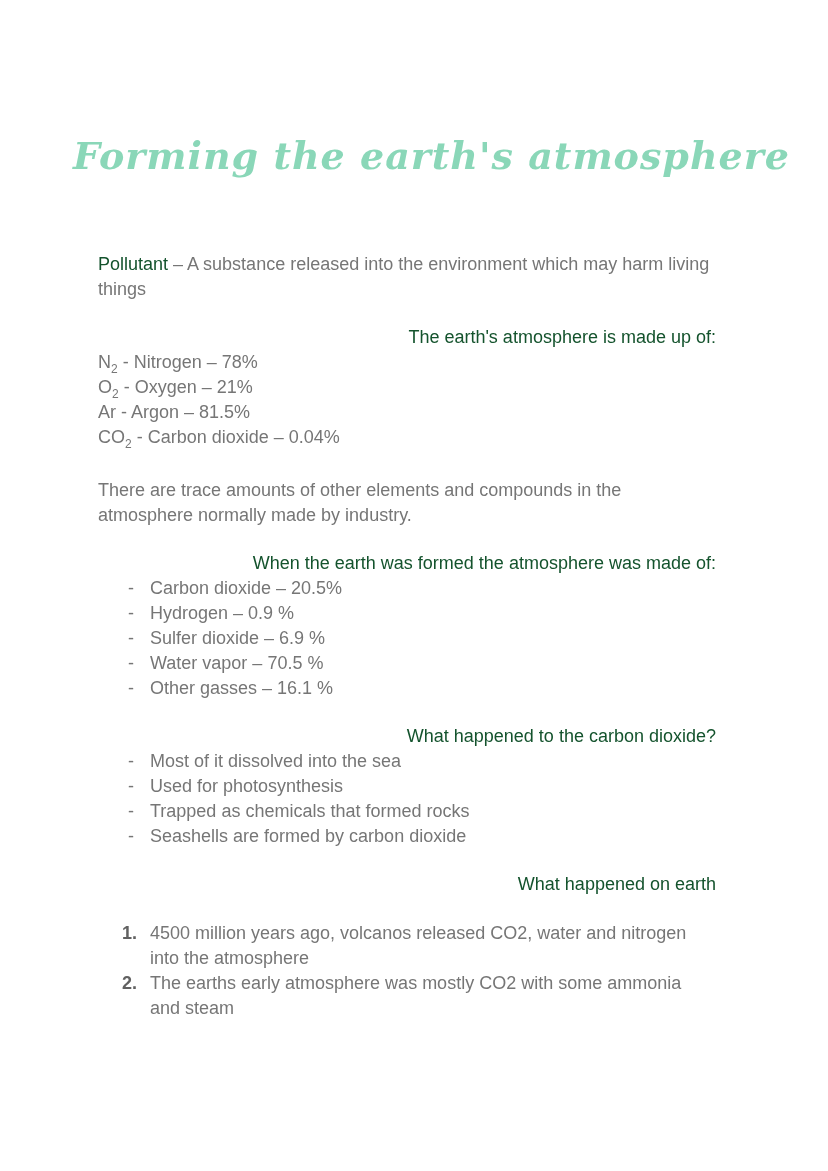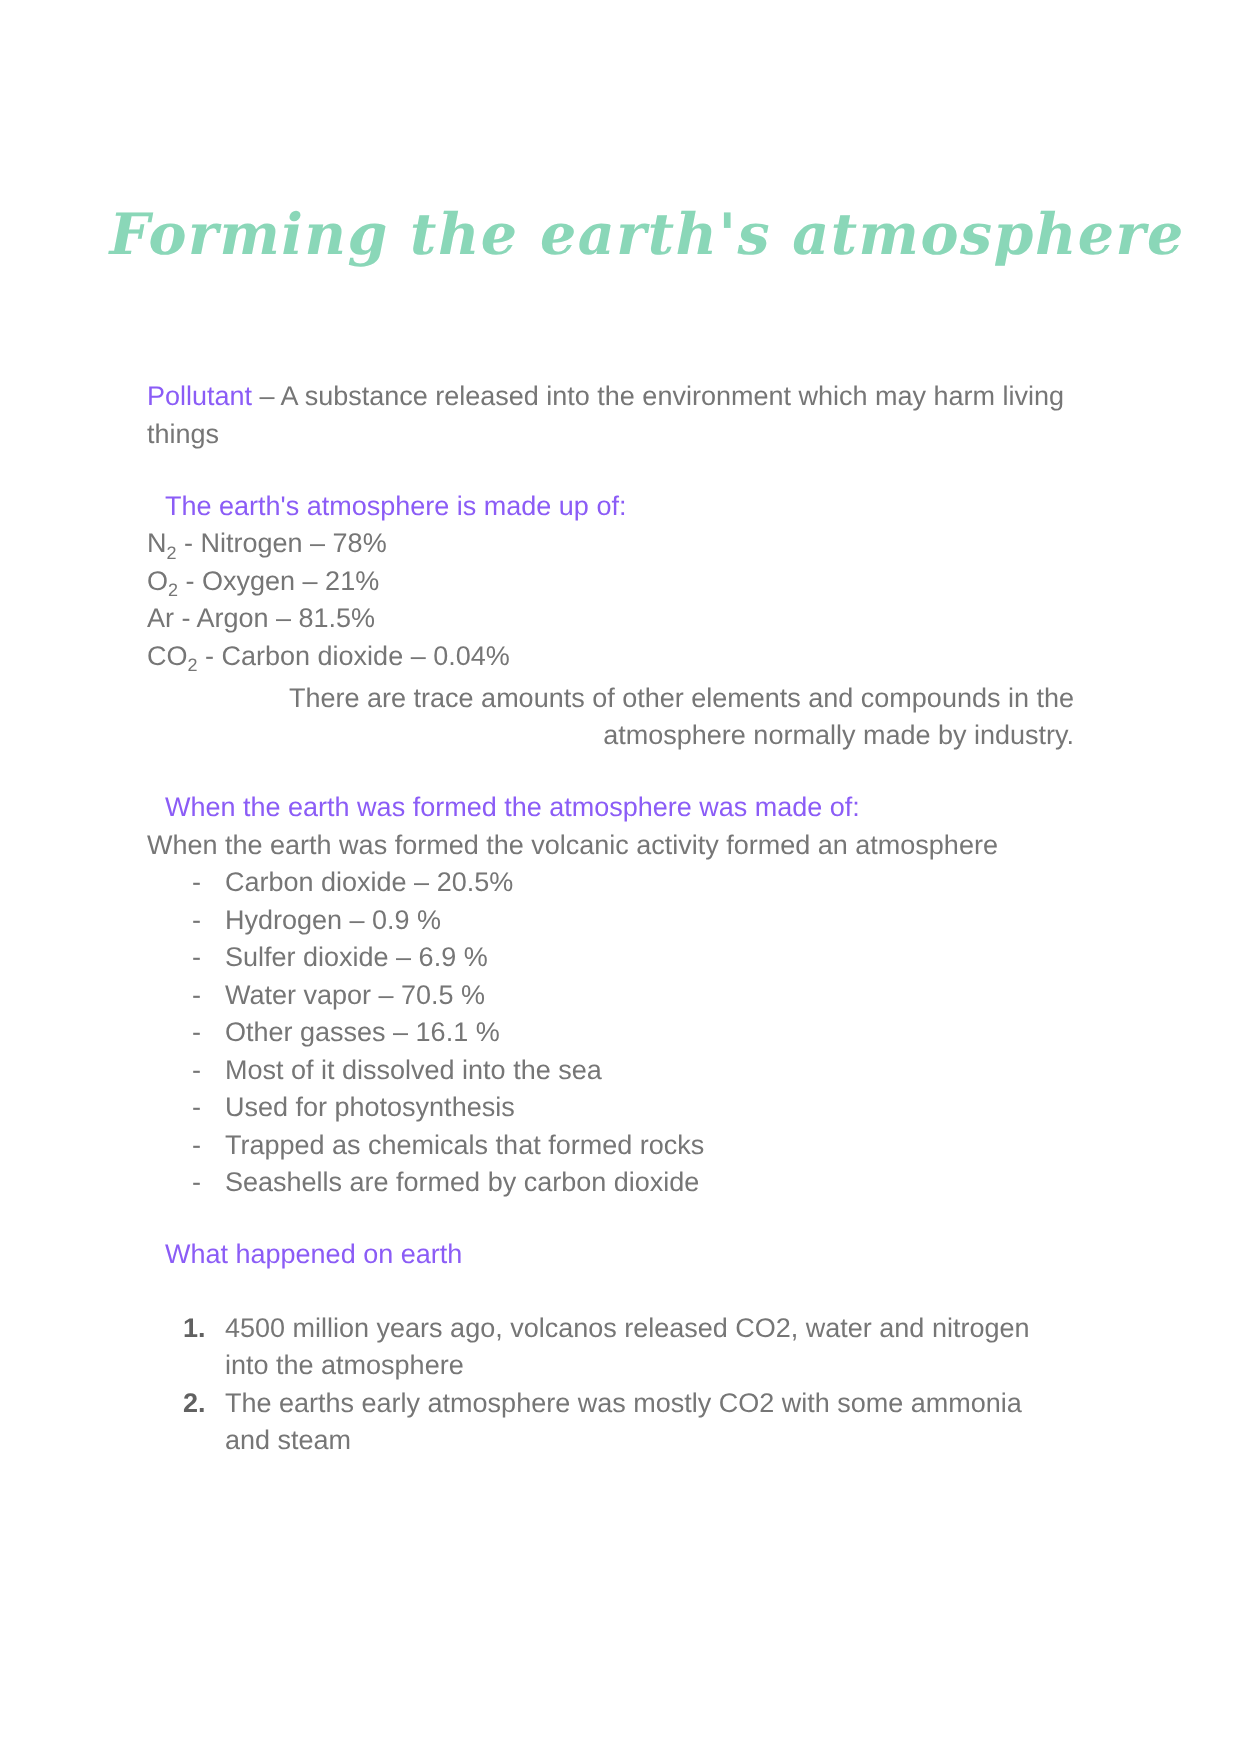--- a/index.html
+++ b/index.html
@@ -28,24 +28,24 @@
     color: #8ad7b8;
     padding-left: 35px;
   }
   .content {
     margin-left: 98px;
     width: 618px;
     font-size: 18px;
     line-height: 25px;
   }
   p { margin: 0; }
-  .pink { color: #8b5cf6; }
+  .pink { color: #14532d; text-align: right; }
   .para-definition { margin-top: 68px; }
   .heading { margin-top: 23px; margin-left: 12px; }
-  .para-trace { margin-top: 3px; text-align: right; }
+  .para-trace { margin-top: 28px; }
   sub {
     font-size: 12px;
     line-height: 0;
   }
   ul.dash-list, ol.num-list {
     list-style: none;
     margin: 0;
     padding: 0;
   }
   ul.dash-list li {
@@ -85,21 +85,20 @@
 
     <p class="gas-line"><span>O</span><sub>2</sub><span> - Oxygen – 21%</span></p>
 
     <p class="gas-line"><span>Ar</span><sub></sub><span> - Argon – 81.5%</span></p>
 
     <p class="gas-line"><span>CO</span><sub>2</sub><span> - Carbon dioxide – 0.04%</span></p>
 
     <p class="para-trace">There are trace amounts of other elements and compounds in the atmosphere normally made by industry.</p>
 
     <p class="heading pink">When the earth was formed the atmosphere was made of:</p>
-    <p>When the earth was formed the volcanic activity formed an atmosphere</p>
 
     <ul class="dash-list">
       <li>
           <span class="marker">-</span>
           <span>Carbon dioxide – 20.5%</span>
         </li>
       <li>
           <span class="marker">-</span>
           <span>Hydrogen – 0.9 %</span>
         </li>
@@ -110,20 +109,21 @@
       <li>
           <span class="marker">-</span>
           <span>Water vapor – 70.5 %</span>
         </li>
       <li>
           <span class="marker">-</span>
           <span>Other gasses – 16.1 %</span>
         </li>
     </ul>
 
+    <p class="heading pink">What happened to the carbon dioxide?</p>
 
     <ul class="dash-list">
       <li>
           <span class="marker">-</span>
           <span>Most of it dissolved into the sea</span>
         </li>
       <li>
           <span class="marker">-</span>
           <span>Used for photosynthesis</span>
         </li>

